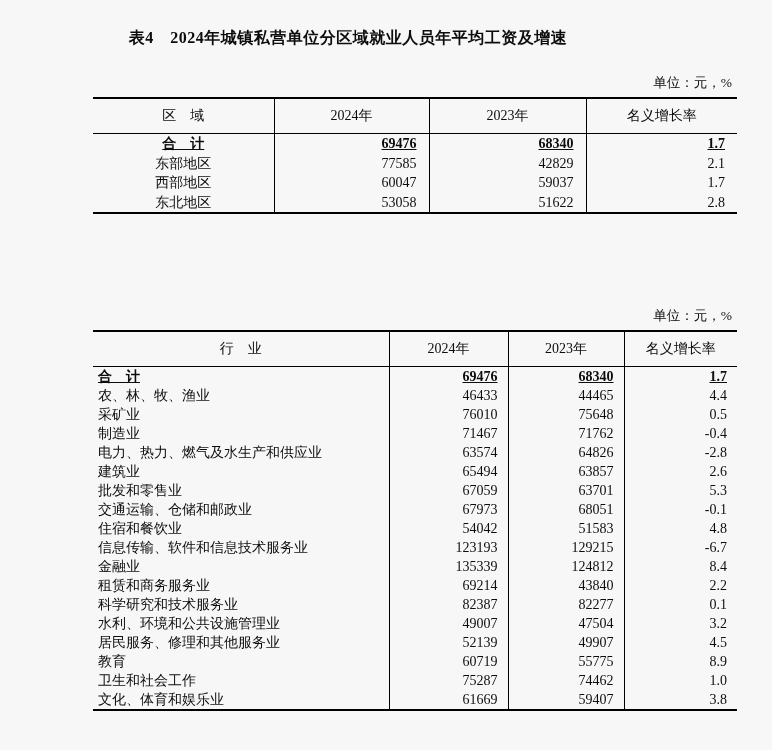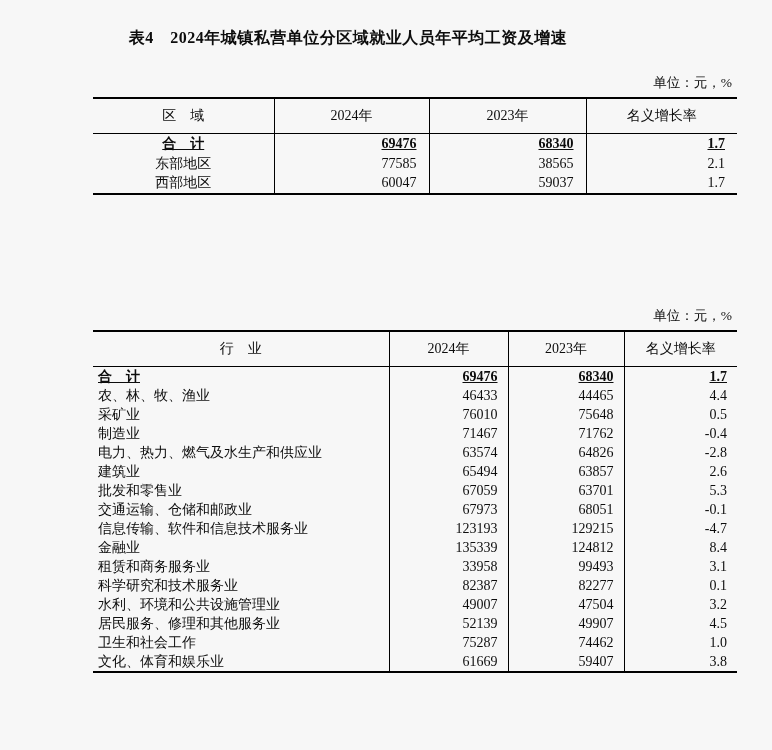--- a/index.html
+++ b/index.html
@@ -102,28 +102,34 @@
     <tbody>
         <tr class="total-row">
           <td class="c-label">合　计</td>
           <td class="c-num">69476</td>
           <td class="c-num">68340</td>
           <td class="c-num">1.7</td>
         </tr>
         <tr>
           <td class="c-label">东部地区</td>
           <td class="c-num">77585</td>
-          <td class="c-num">38565</td>
+          <td class="c-num">42829</td>
           <td class="c-num">2.1</td>
         </tr>
         <tr>
           <td class="c-label">西部地区</td>
           <td class="c-num">60047</td>
           <td class="c-num">59037</td>
           <td class="c-num">1.7</td>
+        </tr>
+        <tr>
+          <td class="c-label">东北地区</td>
+          <td class="c-num">53058</td>
+          <td class="c-num">51622</td>
+          <td class="c-num">2.8</td>
         </tr>
       </tbody>
   </table>
 
 
   <div class="unit-note" id="t5-unit">单位：元，%</div>
 
   <table class="stat" id="t5">
     <colgroup>
       <col style="width:296px">
@@ -182,56 +188,68 @@
           <td class="c-num">63701</td>
           <td class="c-num">5.3</td>
         </tr>
         <tr>
           <td class="c-label">交通运输、仓储和邮政业</td>
           <td class="c-num">67973</td>
           <td class="c-num">68051</td>
           <td class="c-num">-0.1</td>
         </tr>
         <tr>
+          <td class="c-label">住宿和餐饮业</td>
+          <td class="c-num">54042</td>
+          <td class="c-num">51583</td>
+          <td class="c-num">4.8</td>
+        </tr>
+        <tr>
           <td class="c-label">信息传输、软件和信息技术服务业</td>
           <td class="c-num">123193</td>
           <td class="c-num">129215</td>
-          <td class="c-num">-4.7</td>
+          <td class="c-num">-6.7</td>
         </tr>
         <tr>
           <td class="c-label">金融业</td>
           <td class="c-num">135339</td>
           <td class="c-num">124812</td>
           <td class="c-num">8.4</td>
         </tr>
         <tr>
           <td class="c-label">租赁和商务服务业</td>
-          <td class="c-num">33958</td>
-          <td class="c-num">99493</td>
-          <td class="c-num">3.1</td>
+          <td class="c-num">69214</td>
+          <td class="c-num">43840</td>
+          <td class="c-num">2.2</td>
         </tr>
         <tr>
           <td class="c-label">科学研究和技术服务业</td>
           <td class="c-num">82387</td>
           <td class="c-num">82277</td>
           <td class="c-num">0.1</td>
         </tr>
         <tr>
           <td class="c-label">水利、环境和公共设施管理业</td>
           <td class="c-num">49007</td>
           <td class="c-num">47504</td>
           <td class="c-num">3.2</td>
         </tr>
         <tr>
           <td class="c-label">居民服务、修理和其他服务业</td>
           <td class="c-num">52139</td>
           <td class="c-num">49907</td>
           <td class="c-num">4.5</td>
         </tr>
         <tr>
+          <td class="c-label">教育</td>
+          <td class="c-num">60719</td>
+          <td class="c-num">55775</td>
+          <td class="c-num">8.9</td>
+        </tr>
+        <tr>
           <td class="c-label">卫生和社会工作</td>
           <td class="c-num">75287</td>
           <td class="c-num">74462</td>
           <td class="c-num">1.0</td>
         </tr>
         <tr>
           <td class="c-label">文化、体育和娱乐业</td>
           <td class="c-num">61669</td>
           <td class="c-num">59407</td>
           <td class="c-num">3.8</td>

